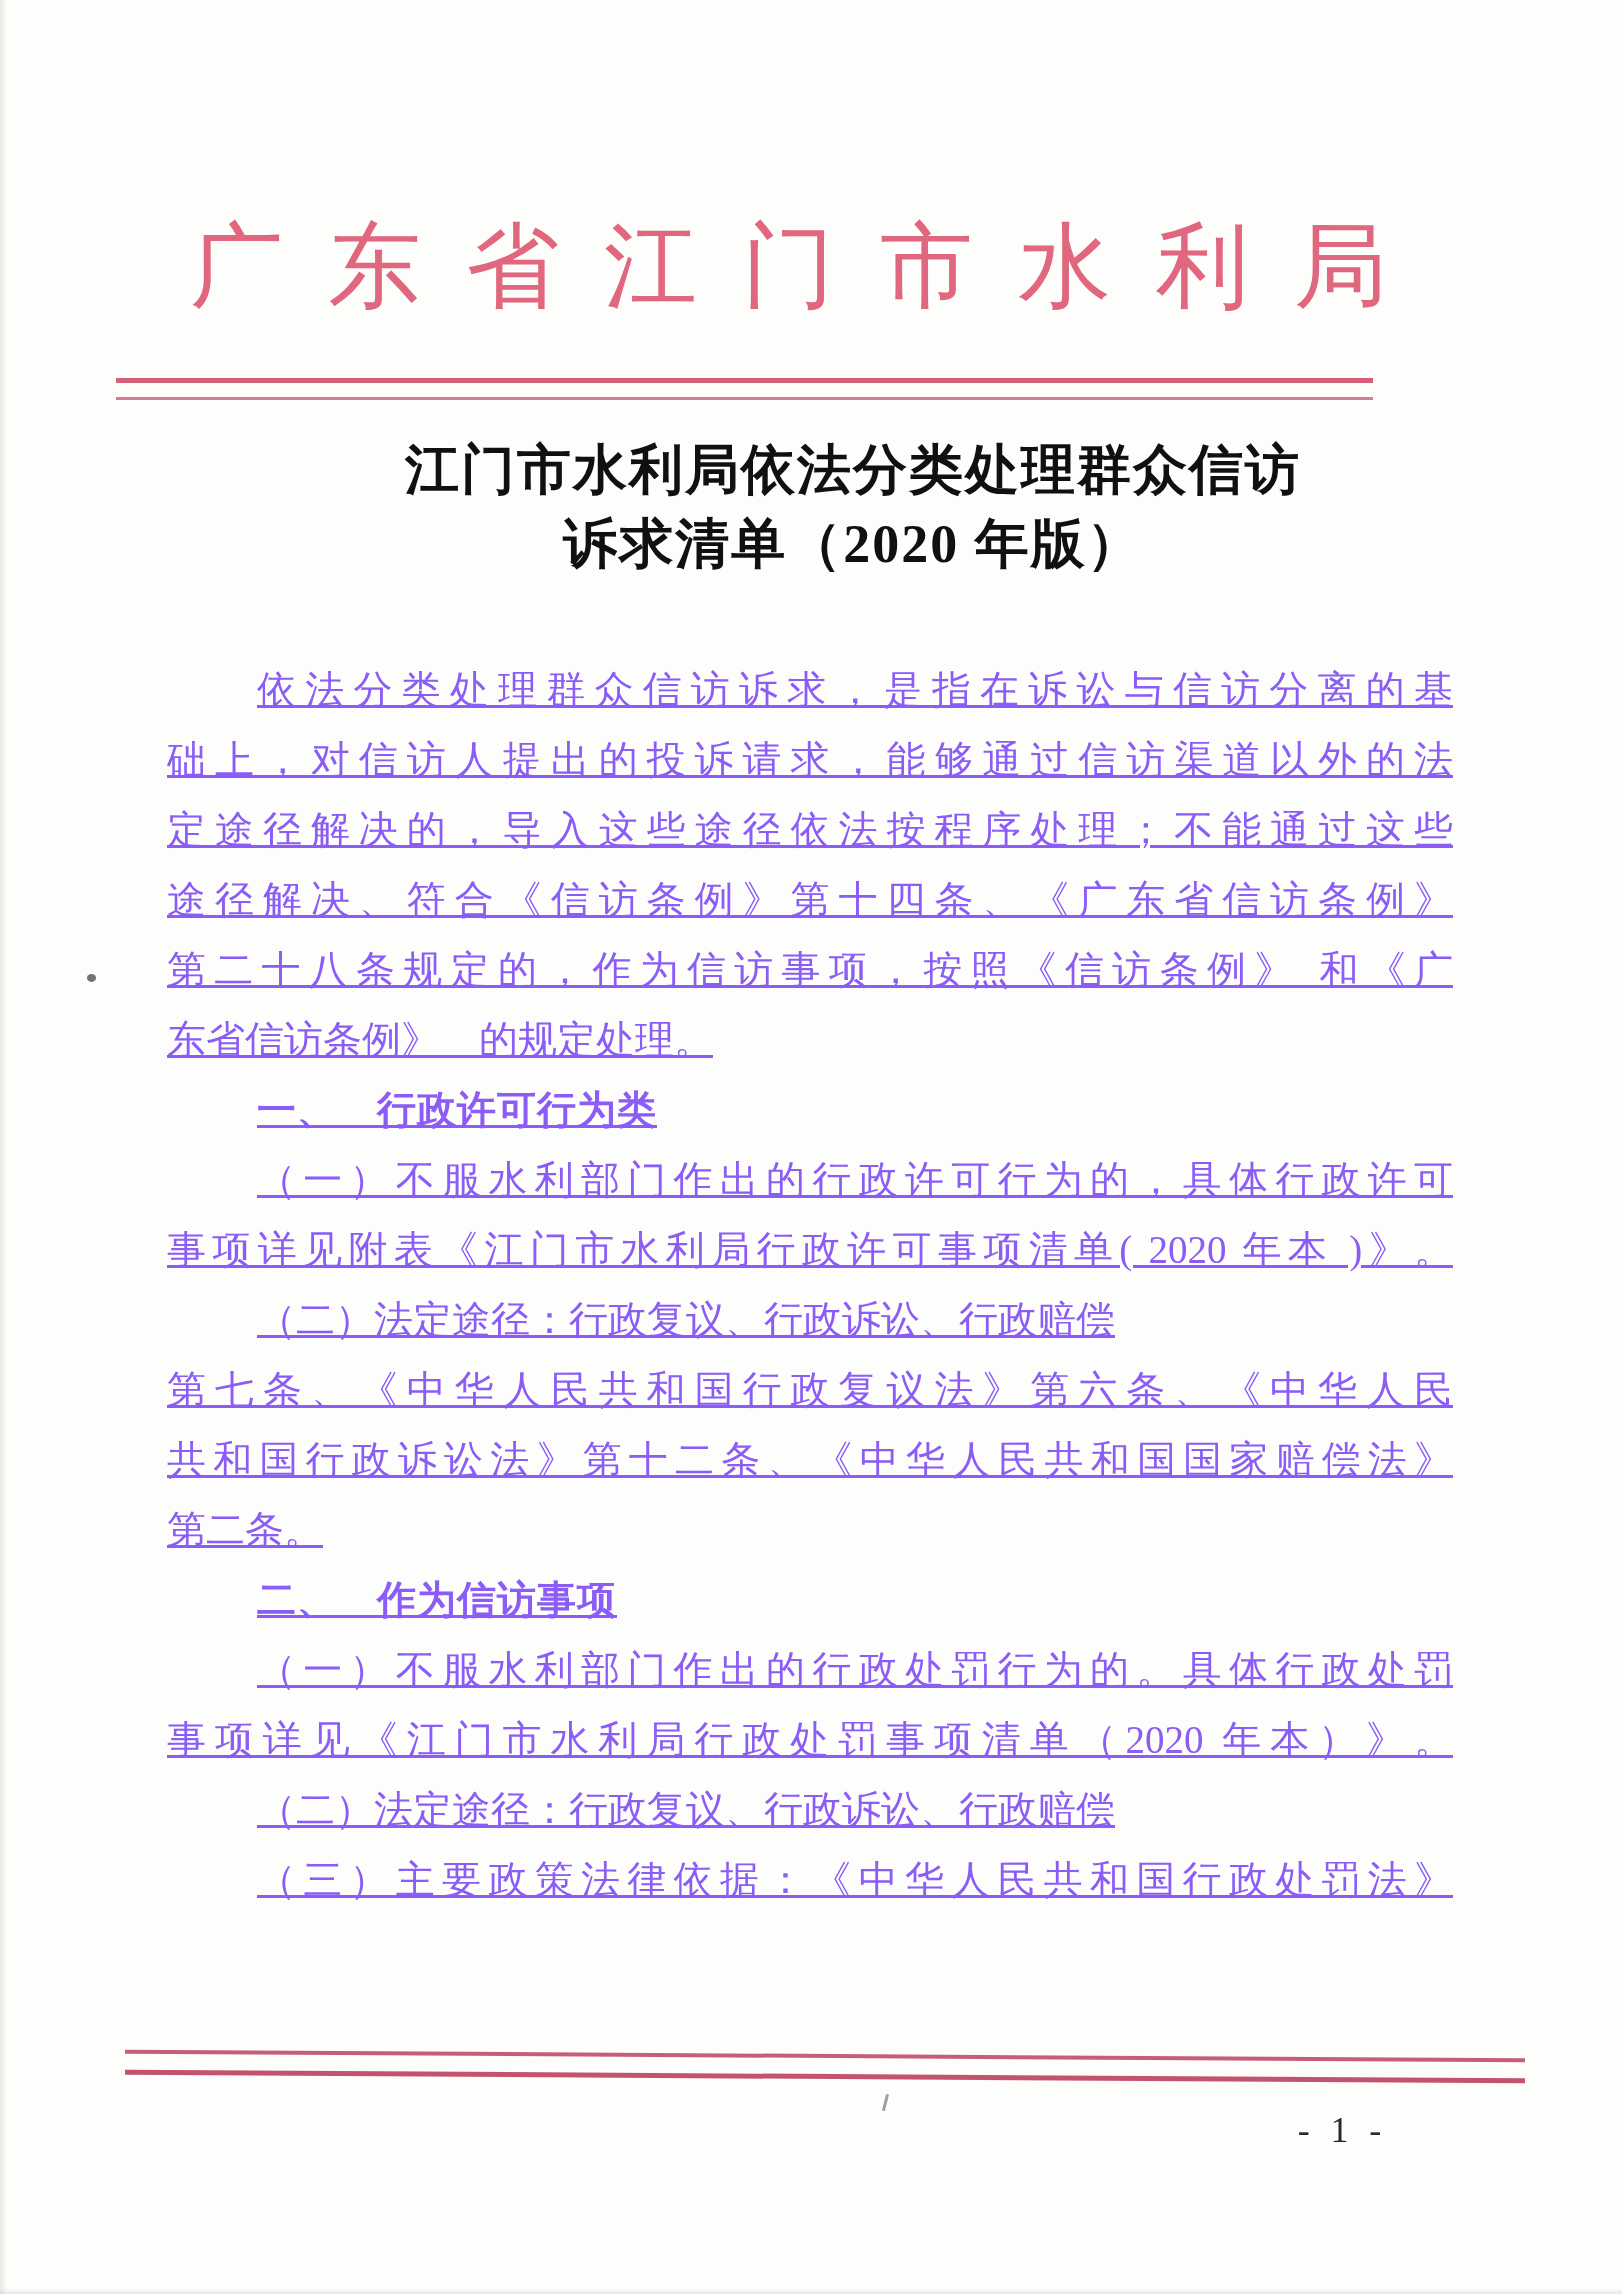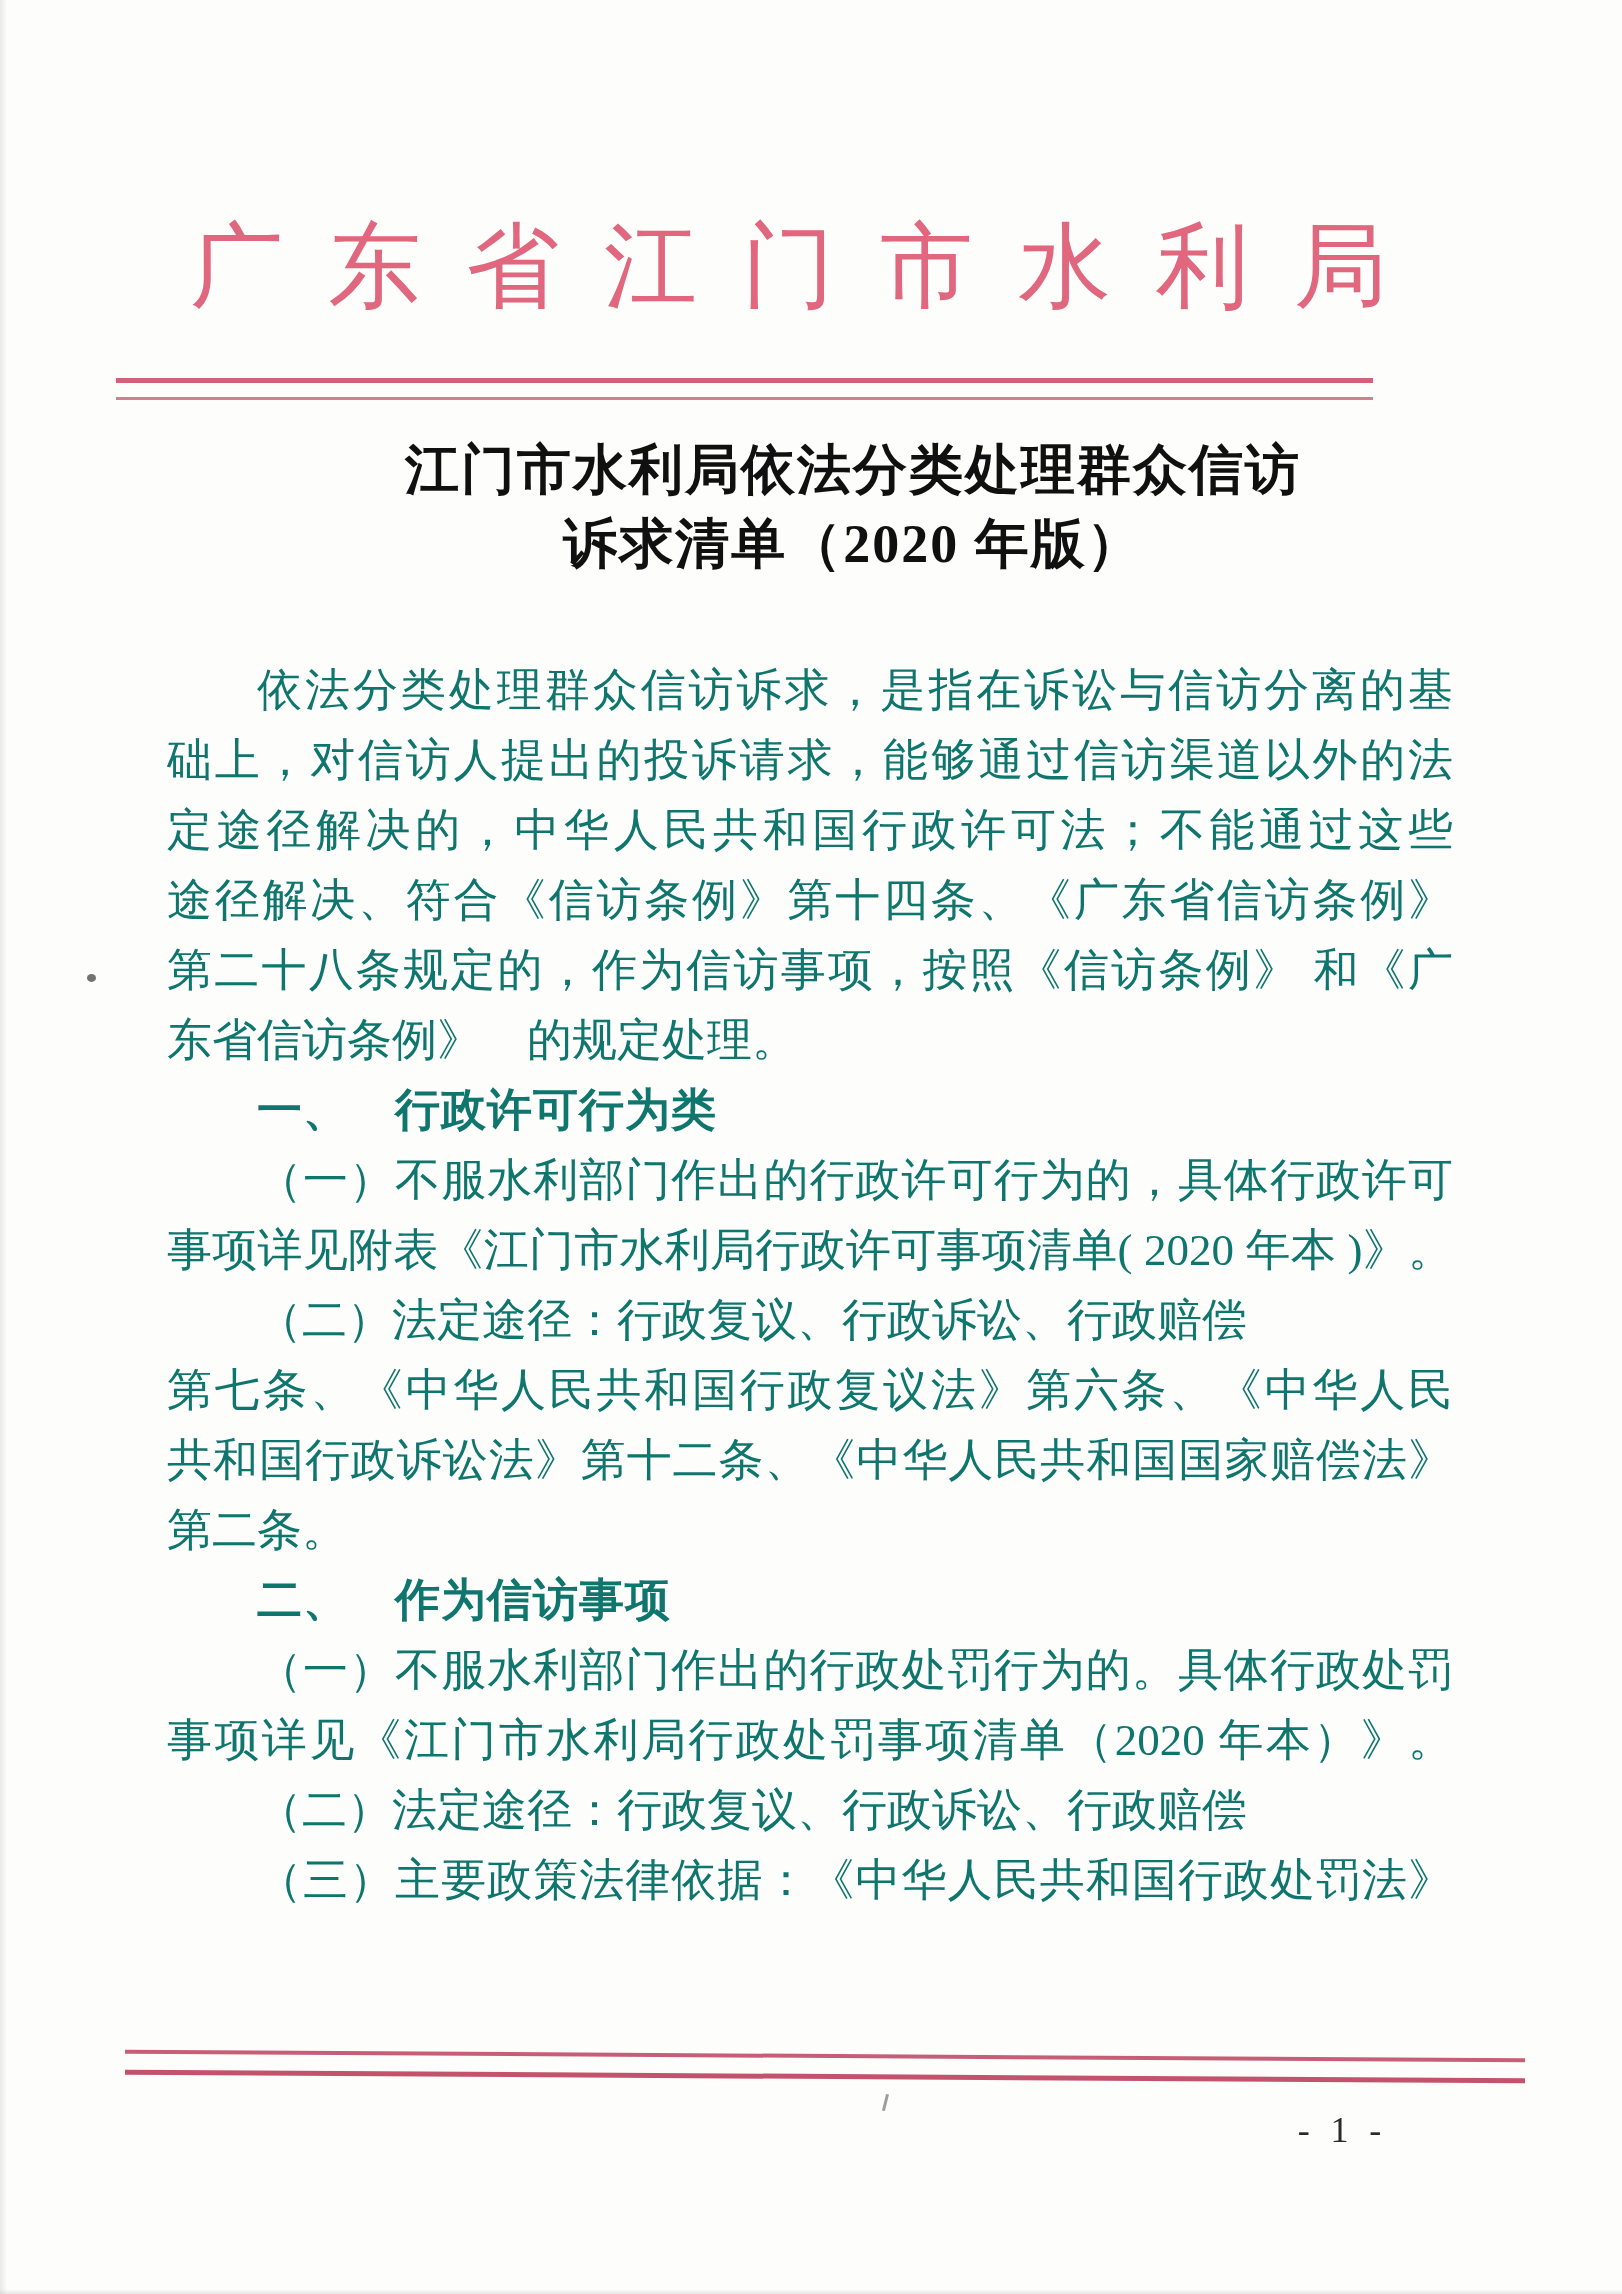--- a/index.html
+++ b/index.html
@@ -55,22 +55,23 @@
     font-weight: 700;
     font-size: 54px;
     line-height: 74px;
     letter-spacing: 2px;
   }
 
   
   .body-text {
     position: absolute;
     top: 655px; left: 167px; width: 1286px;
-    color: #0f766e;
-    font-size: 45px;
+    color: #8b5cf6;
+    font-size: 39px;
+    text-decoration: underline;
   }
   .ln {
     height: 70px;
     line-height: 70px;
     white-space: nowrap;
   }
   .ln.j {             
     white-space: normal;
     text-align: justify;
     text-align-last: justify;
@@ -118,21 +119,21 @@
   <div class="rule rule-top-thin"></div>
 
   <div class="doc-title">
     <div>江门市水利局依法分类处理群众信访</div>
     <div>诉求清单（2020 年版）</div>
   </div>
 
   <div class="body-text">
     <div class="ln j in">依法分类处理群众信访诉求，是指在诉讼与信访分离的基</div>
     <div class="ln j">础上，对信访人提出的投诉请求，能够通过信访渠道以外的法</div>
-    <div class="ln j">定途径解决的，中华人民共和国行政许可法；不能通过这些</div>
+    <div class="ln j">定途径解决的，导入这些途径依法按程序处理；不能通过这些</div>
     <div class="ln j">途径解决、符合《信访条例》第十四条、《广东省信访条例》</div>
     <div class="ln j">第二十八条规定的，作为信访事项，按照《信访条例》 和《广</div>
     <div class="ln">东省信访条例》　的规定处理。</div>
     <div class="ln hd">一、　行政许可行为类</div>
     <div class="ln j in">（一）不服水利部门作出的行政许可行为的，具体行政许可</div>
     <div class="ln j">事项详见附表《江门市水利局行政许可事项清单( 2020 年本 )》。</div>
     <div class="ln in">（二）法定途径：行政复议、行政诉讼、行政赔偿</div>
     <div class="ln j">第七条、《中华人民共和国行政复议法》第六条、《中华人民</div>
     <div class="ln j">共和国行政诉讼法》第十二条、《中华人民共和国国家赔偿法》</div>
     <div class="ln">第二条。</div>

